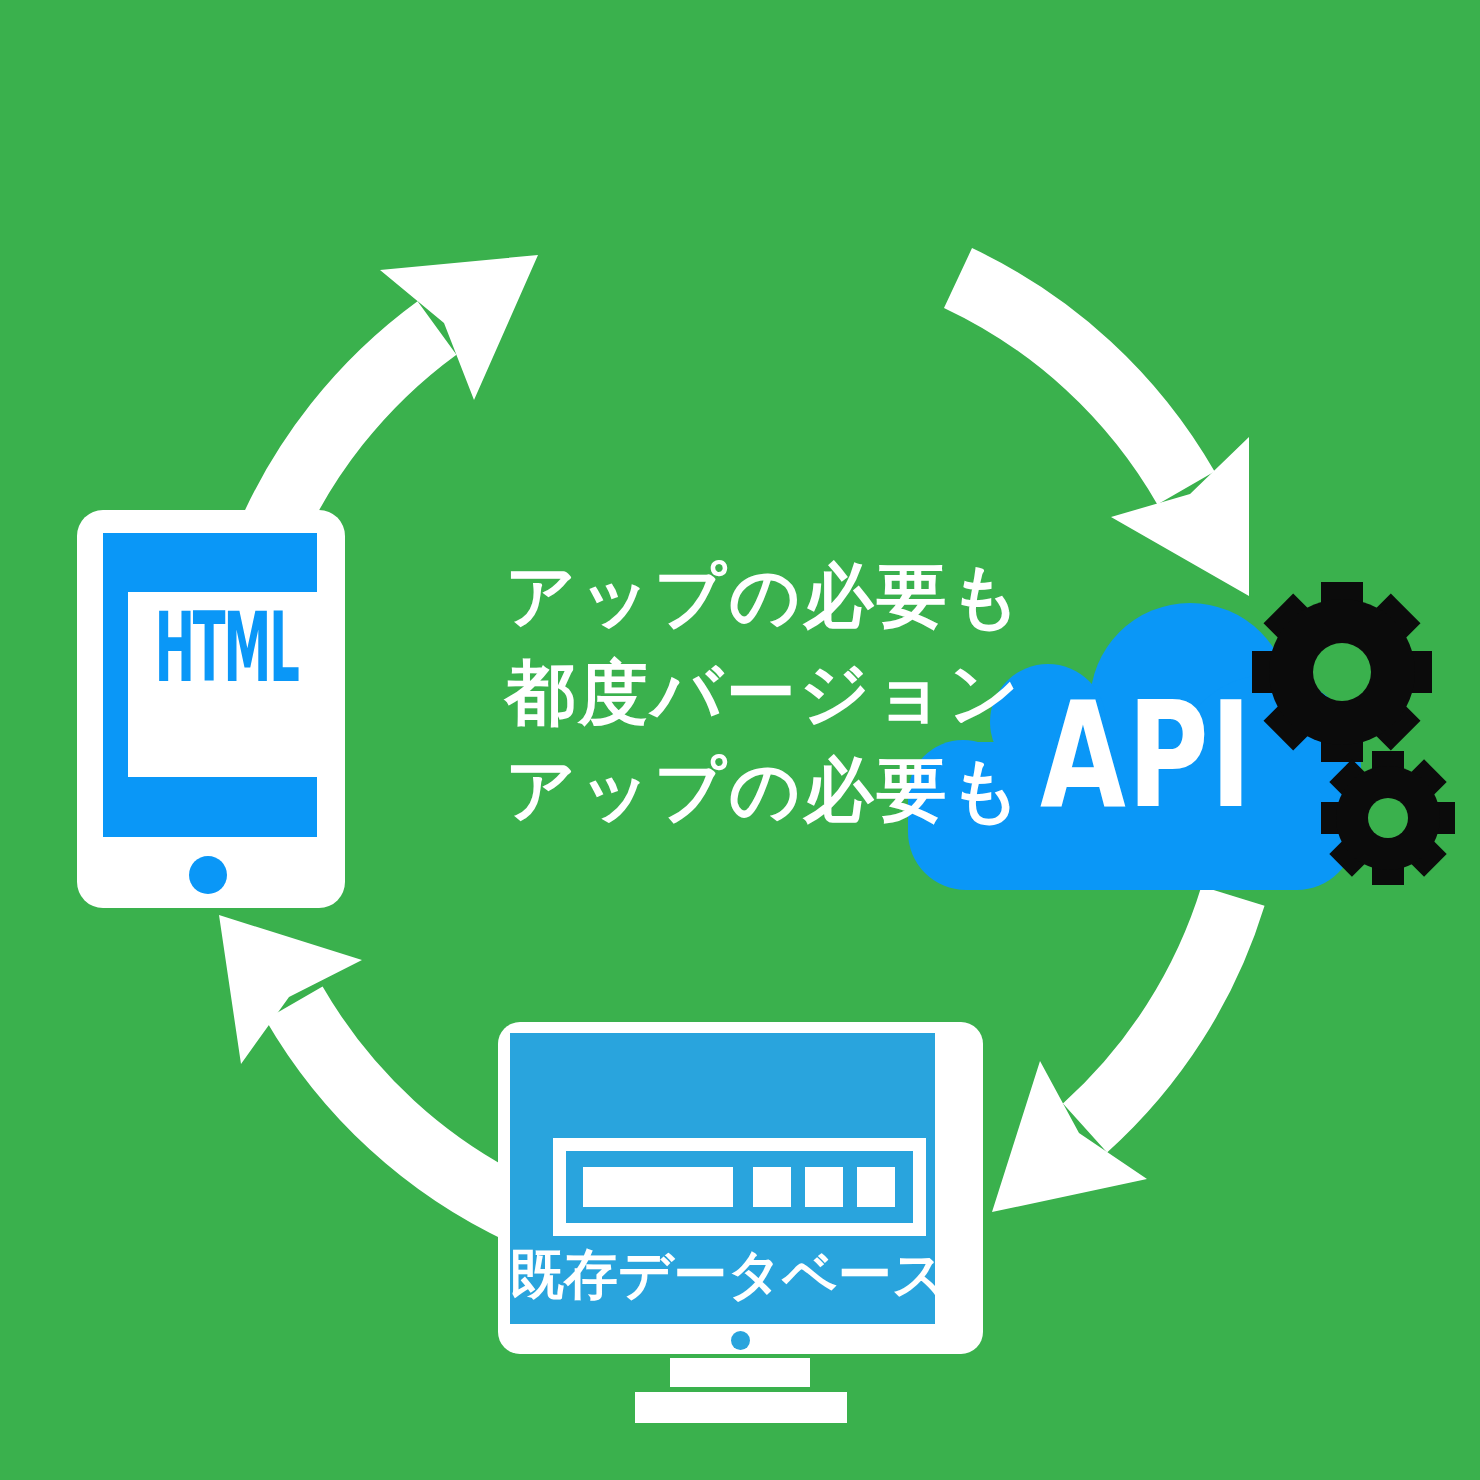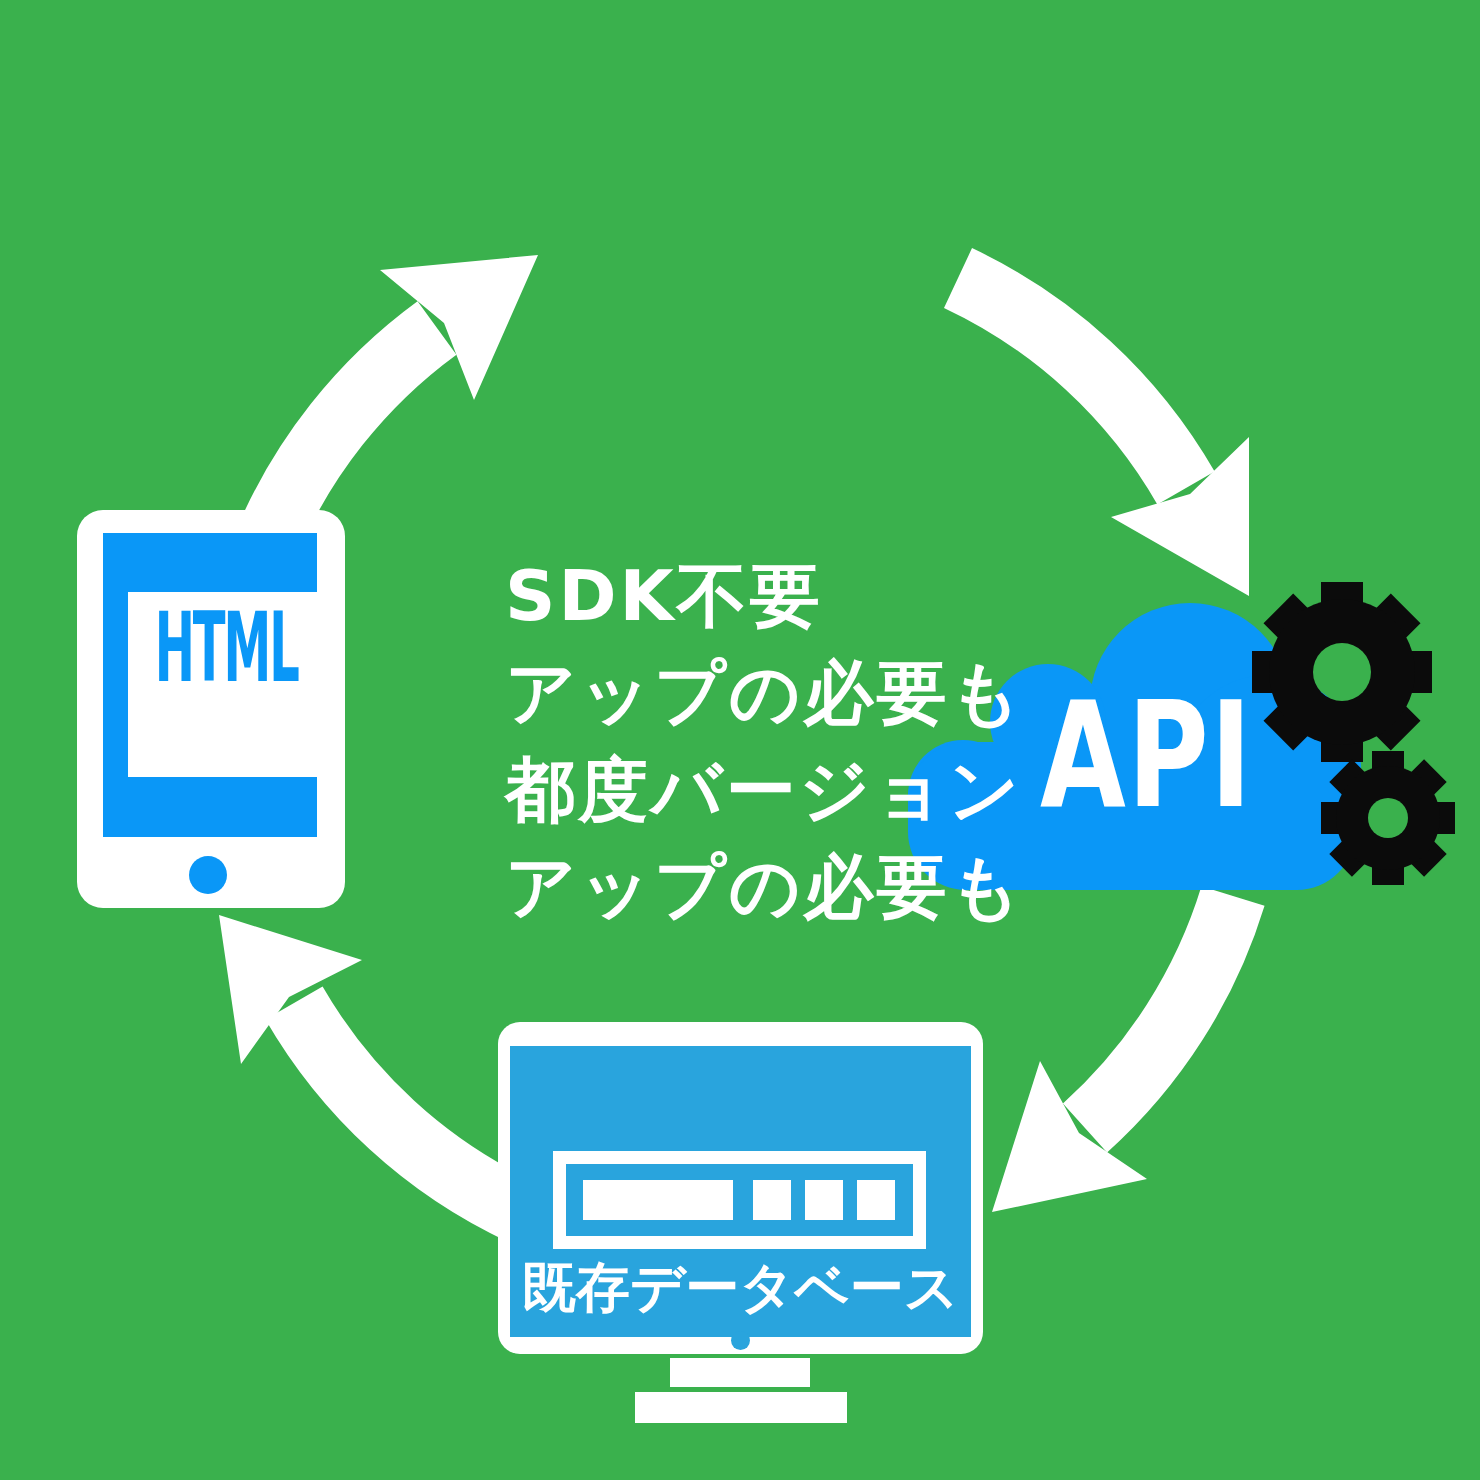--- a/index.html
+++ b/index.html
@@ -35,21 +35,21 @@
   .html-box { position:absolute; left:25px; top:59px; width:197px; height:185px;
               background:#fff; display:flex; align-items:flex-start; justify-content:center; }
   .html-label { font-size:96px; font-weight:bold; color:#0a97f7;
                 transform:scaleX(0.5); letter-spacing:-4px; white-space:nowrap; }
   .home-button { position:absolute; left:112px; top:346px; width:38px; height:38px;
                  border-radius:50%; background:#0a97f7; }
 
   
   .monitor { position:absolute; left:498px; top:1022px; width:485px; height:332px;
              background:#fff; border-radius:22px; z-index:2; }
-  .monitor-screen { position:absolute; left:12px; top:24px; width:461px; height:291px;
+  .monitor-screen { position:absolute; left:12px; top:11px; width:425px; height:291px;
                     background:#29a4dd; }
   .db-graphic { position:absolute; left:43px; top:105px; width:347px; height:72px;
                 border:13px solid #fff; }
   .db-bar { position:absolute; left:17px; top:16px; width:150px; height:40px; background:#fff; }
   .db-sq  { position:absolute; top:16px; width:38px; height:40px; background:#fff; }
   .db-sq.s1 { left:187px; } .db-sq.s2 { left:239px; } .db-sq.s3 { left:291px; }
   .db-label { position:absolute; left:0; right:0; top:206px; text-align:center;
               font-size:54px; font-weight:bold; color:#fff; white-space:nowrap; }
   .camera-dot { position:absolute; left:233px; bottom:4px; width:19px; height:19px;
                 border-radius:50%; background:#29a4dd; }
@@ -128,21 +128,20 @@
         <rect x="-16" y="-67" width="32" height="134" transform="rotate(45)"></rect>
         <rect x="-16" y="-67" width="32" height="134" transform="rotate(90)"></rect>
         <rect x="-16" y="-67" width="32" height="134" transform="rotate(135)"></rect>
         <circle r="52"></circle>
       </g>
     </g>
   </svg>
   <div class="api-label">API</div>
 
   <div class="center-text">
-    <div>SDK不要</div>
     <div>アップの必要も</div>
     <div>都度バージョン</div>
     <div>アップの必要も</div>
   </div>
 
   <div class="monitor">
     <div class="monitor-screen">
       <div class="db-graphic">
         <div class="db-bar"></div>
         <div class="db-sq s1"></div>

